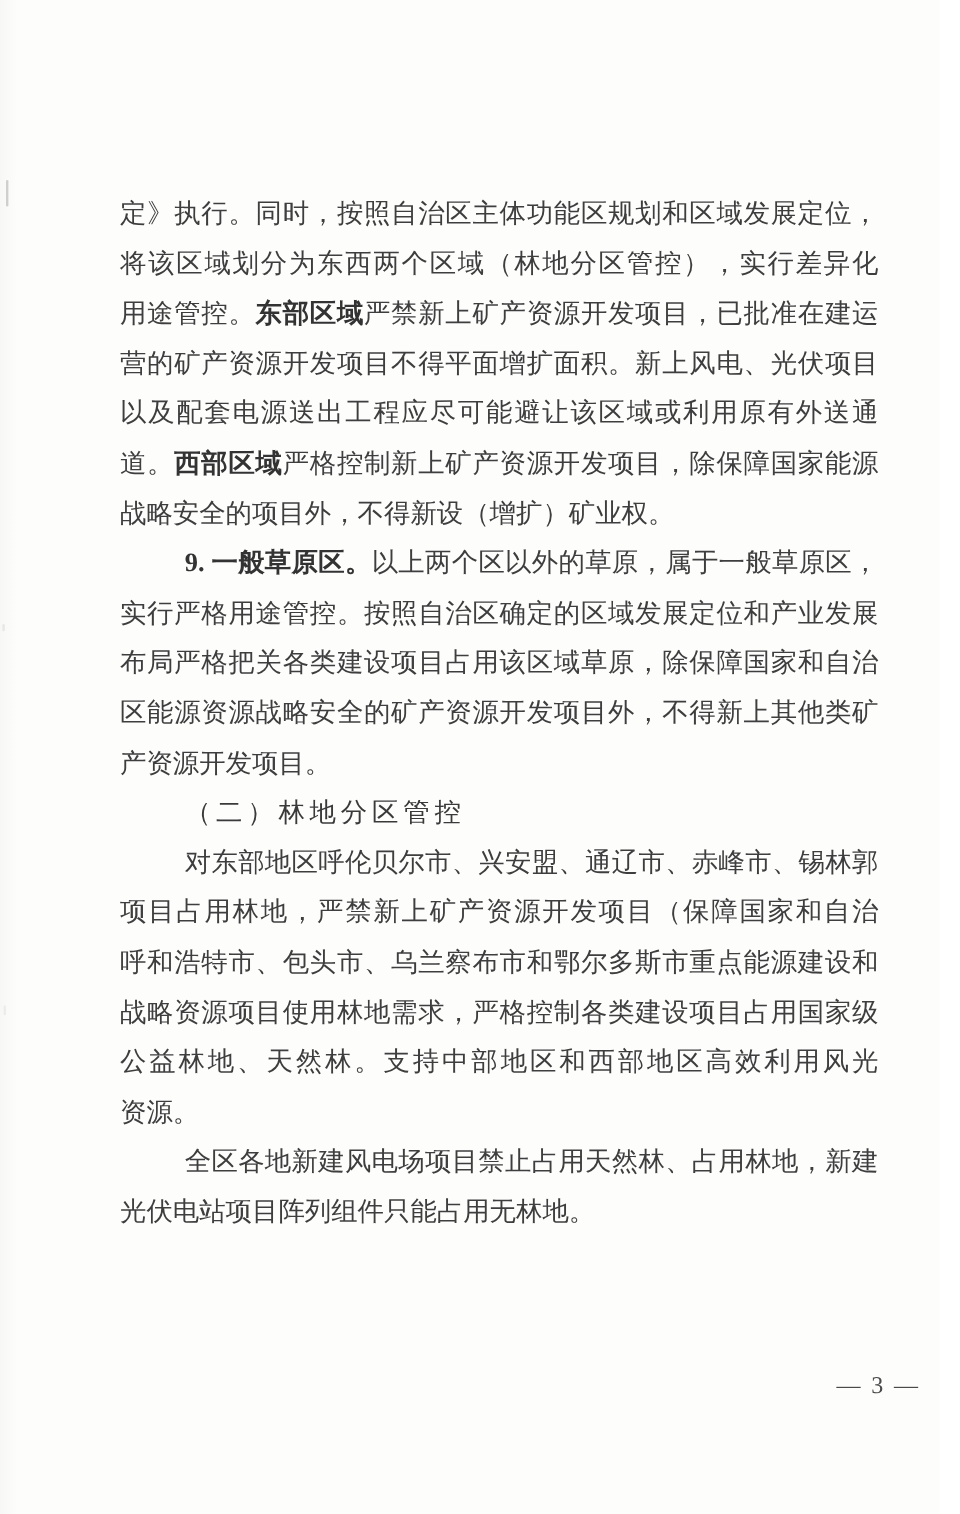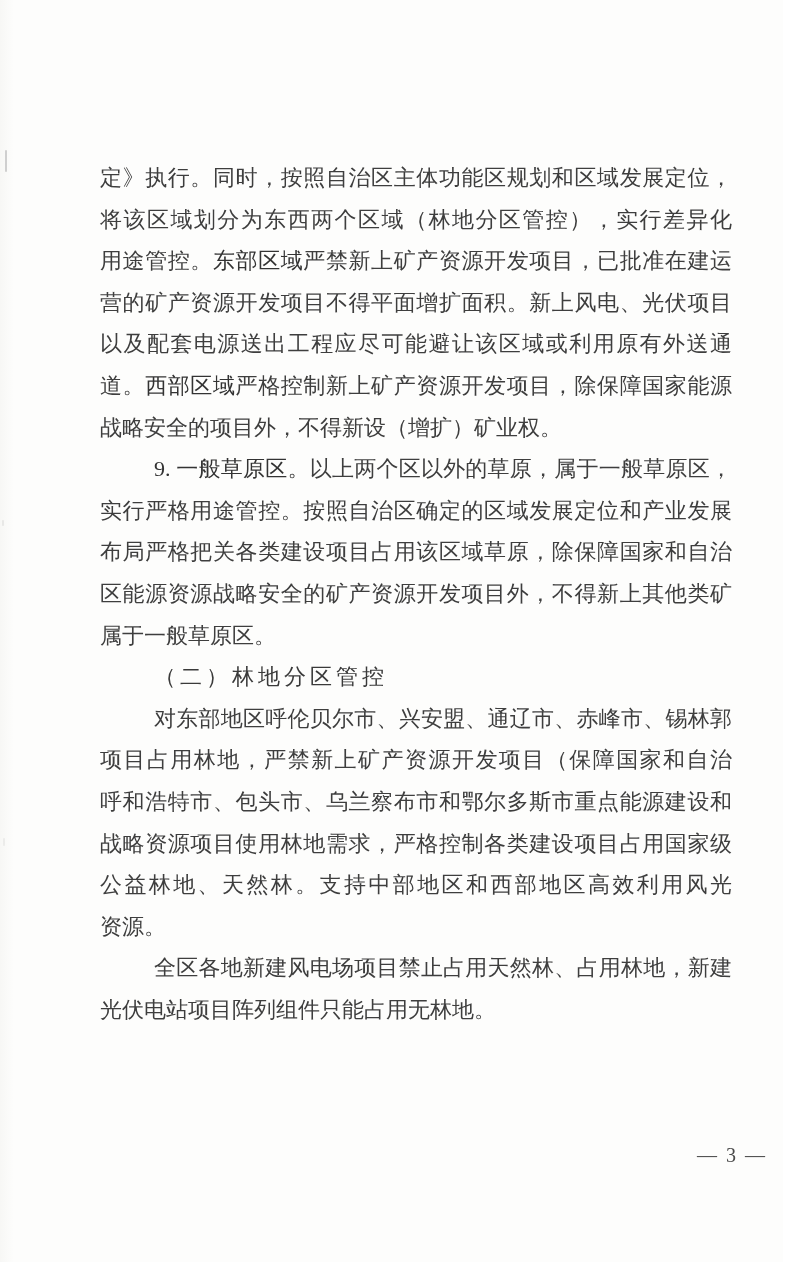--- a/index.html
+++ b/index.html
@@ -30,21 +30,21 @@
     line-height:41.6px;
     text-align:justify;
     text-justify:inter-character;
   }
   .line.just { text-align-last:justify; }
   .line.nojust { text-align:left; text-align-last:left; }
   .line.indent { text-indent:54px; }
   .line.subheading { letter-spacing:4px; color:#3a3a3a;text-align:right; }
 
   .seg { }
-  .seg.bold { font-weight:normal; color:#333333; }
+  .seg.bold { font-weight:bold; color:#333333; }
 
   .page-number {
     position:absolute;
     top:1144px;
     right:16px;
     font-size:20px;
     color:#4a4a4a;
     letter-spacing:2px;
     white-space:nowrap;
   }
@@ -72,21 +72,21 @@
       <div class="line just"><span class="seg">将该区域划分为东西两个区域（林地分区管控），实行差异化</span></div>
       <div class="line just"><span class="seg">用途管控。</span><span class="seg bold">东部区域</span><span class="seg">严禁新上矿产资源开发项目，已批准在建运</span></div>
       <div class="line just"><span class="seg">营的矿产资源开发项目不得平面增扩面积。新上风电、光伏项目</span></div>
       <div class="line just"><span class="seg">以及配套电源送出工程应尽可能避让该区域或利用原有外送通</span></div>
       <div class="line just"><span class="seg">道。</span><span class="seg bold">西部区域</span><span class="seg">严格控制新上矿产资源开发项目，除保障国家能源</span></div>
       <div class="line nojust"><span class="seg">战略安全的项目外，不得新设（增扩）矿业权。</span></div>
       <div class="line just indent"><span class="seg bold">9. 一般草原区。</span><span class="seg">以上两个区以外的草原，属于一般草原区，</span></div>
       <div class="line just"><span class="seg">实行严格用途管控。按照自治区确定的区域发展定位和产业发展</span></div>
       <div class="line just"><span class="seg">布局严格把关各类建设项目占用该区域草原，除保障国家和自治</span></div>
       <div class="line just"><span class="seg">区能源资源战略安全的矿产资源开发项目外，不得新上其他类矿</span></div>
-      <div class="line nojust"><span class="seg">属于一般草原区。</span></div>
+      <div class="line nojust"><span class="seg">产资源开发项目。</span></div>
       <div class="line nojust indent subheading"><span class="seg">（二）林地分区管控</span></div>
       <div class="line just indent"><span class="seg">对东部地区呼伦贝尔市、兴安盟、通辽市、赤峰市、锡林郭</span></div>
       <div class="line just"><span class="seg">项目占用林地，严禁新上矿产资源开发项目（保障国家和自治</span></div>
       <div class="line just"><span class="seg">呼和浩特市、包头市、乌兰察布市和鄂尔多斯市重点能源建设和</span></div>
       <div class="line just"><span class="seg">战略资源项目使用林地需求，严格控制各类建设项目占用国家级</span></div>
       <div class="line just"><span class="seg">公益林地、天然林。支持中部地区和西部地区高效利用风光</span></div>
       <div class="line nojust"><span class="seg">资源。</span></div>
       <div class="line just indent"><span class="seg">全区各地新建风电场项目禁止占用天然林、占用林地，新建</span></div>
       <div class="line nojust"><span class="seg">光伏电站项目阵列组件只能占用无林地。</span></div>
     </div>

